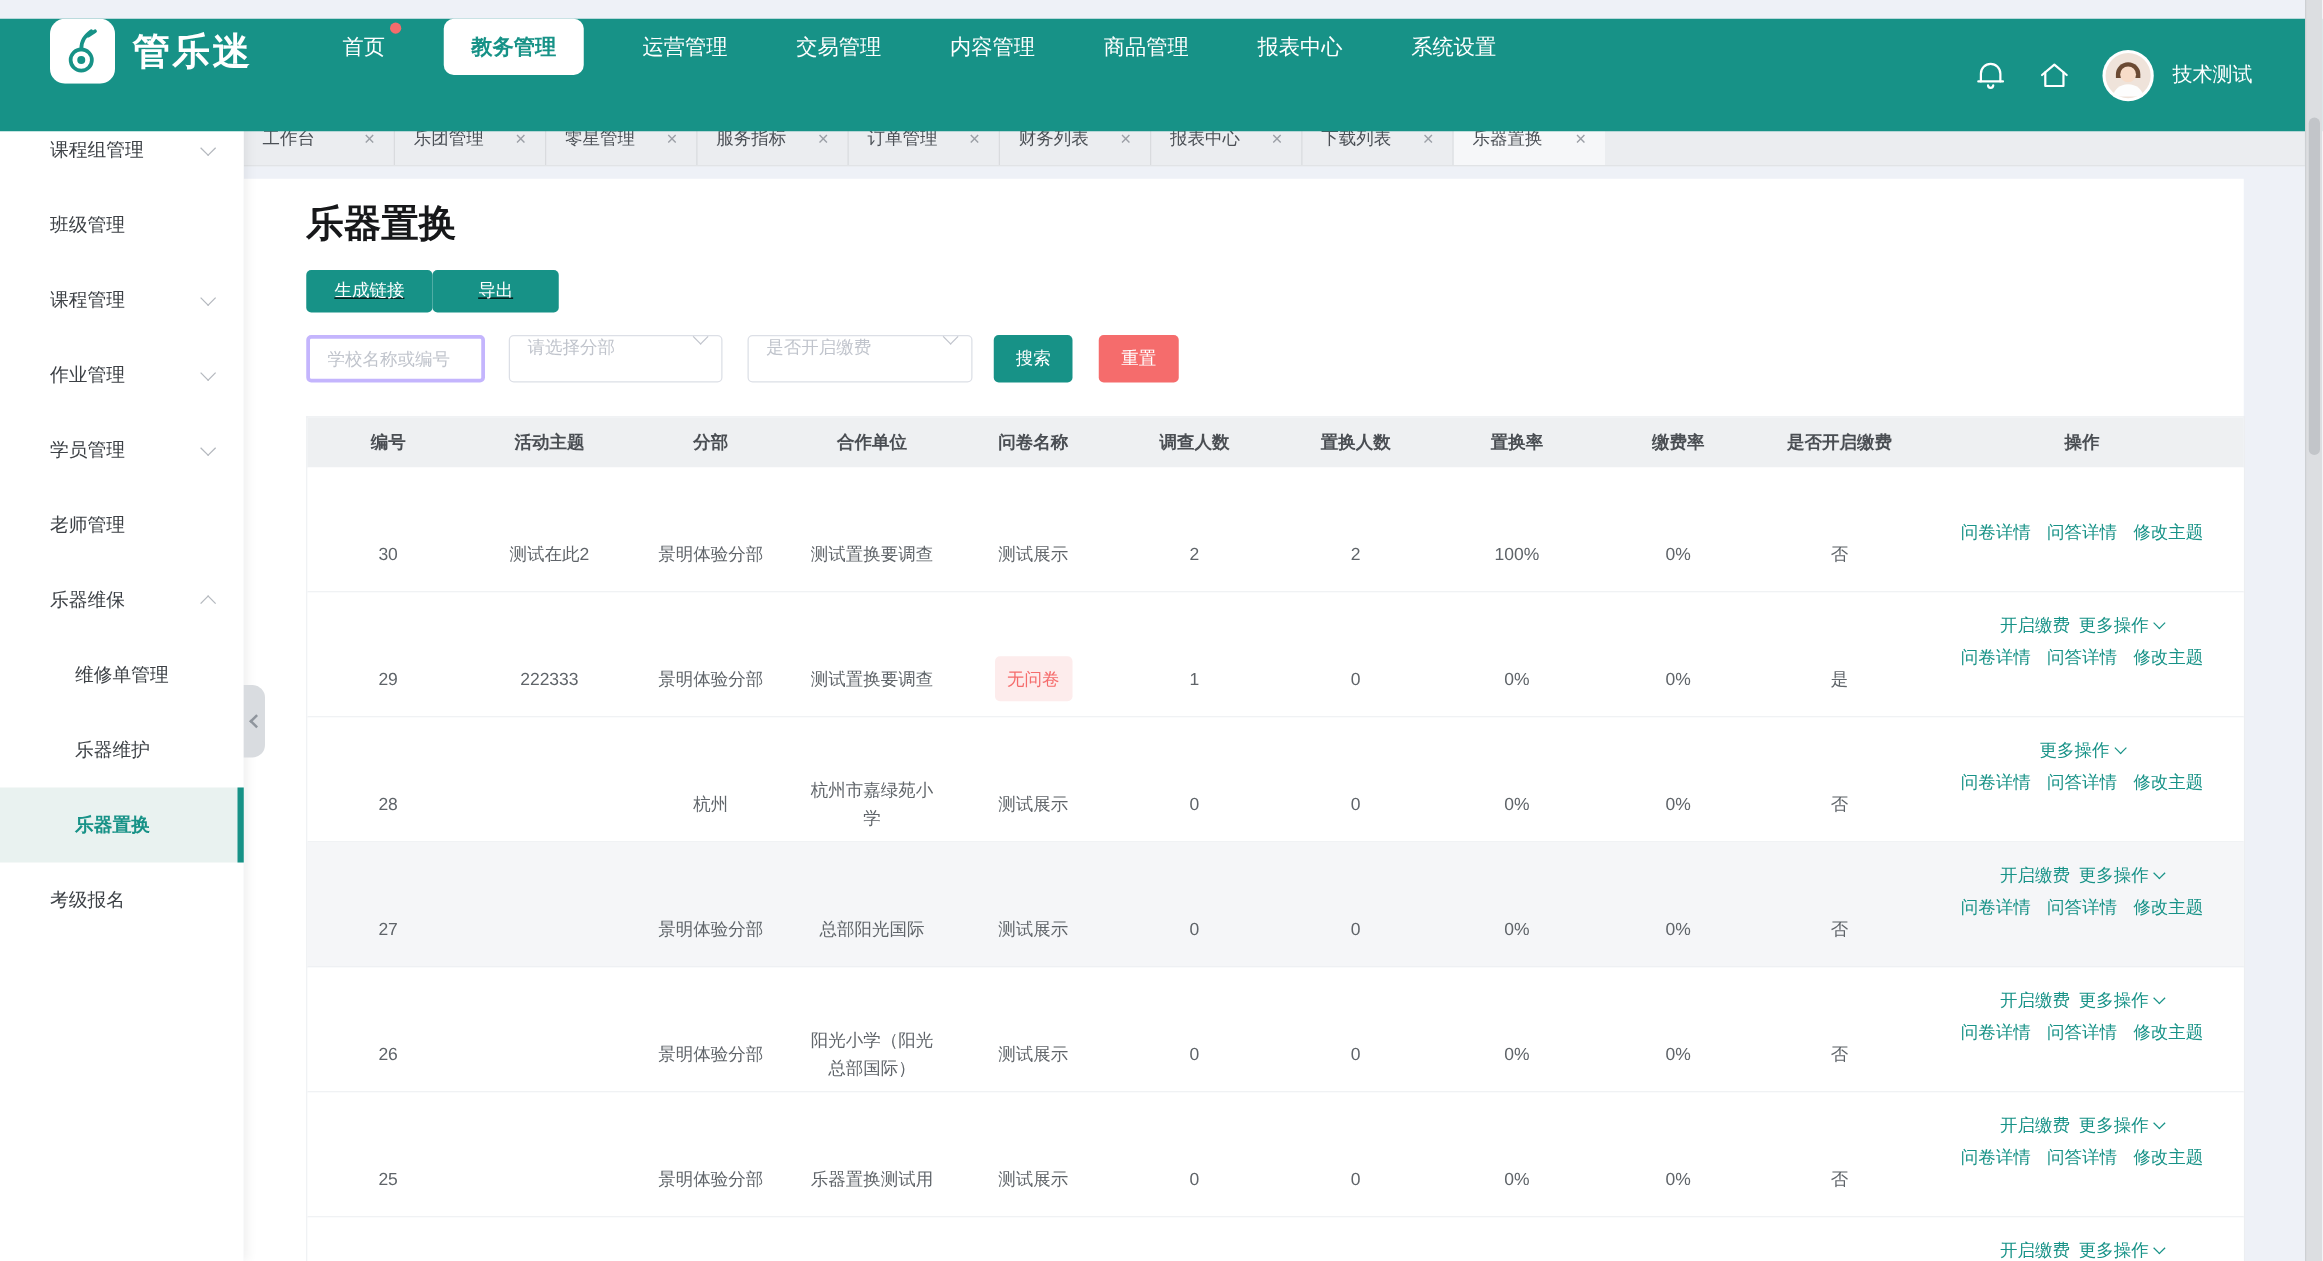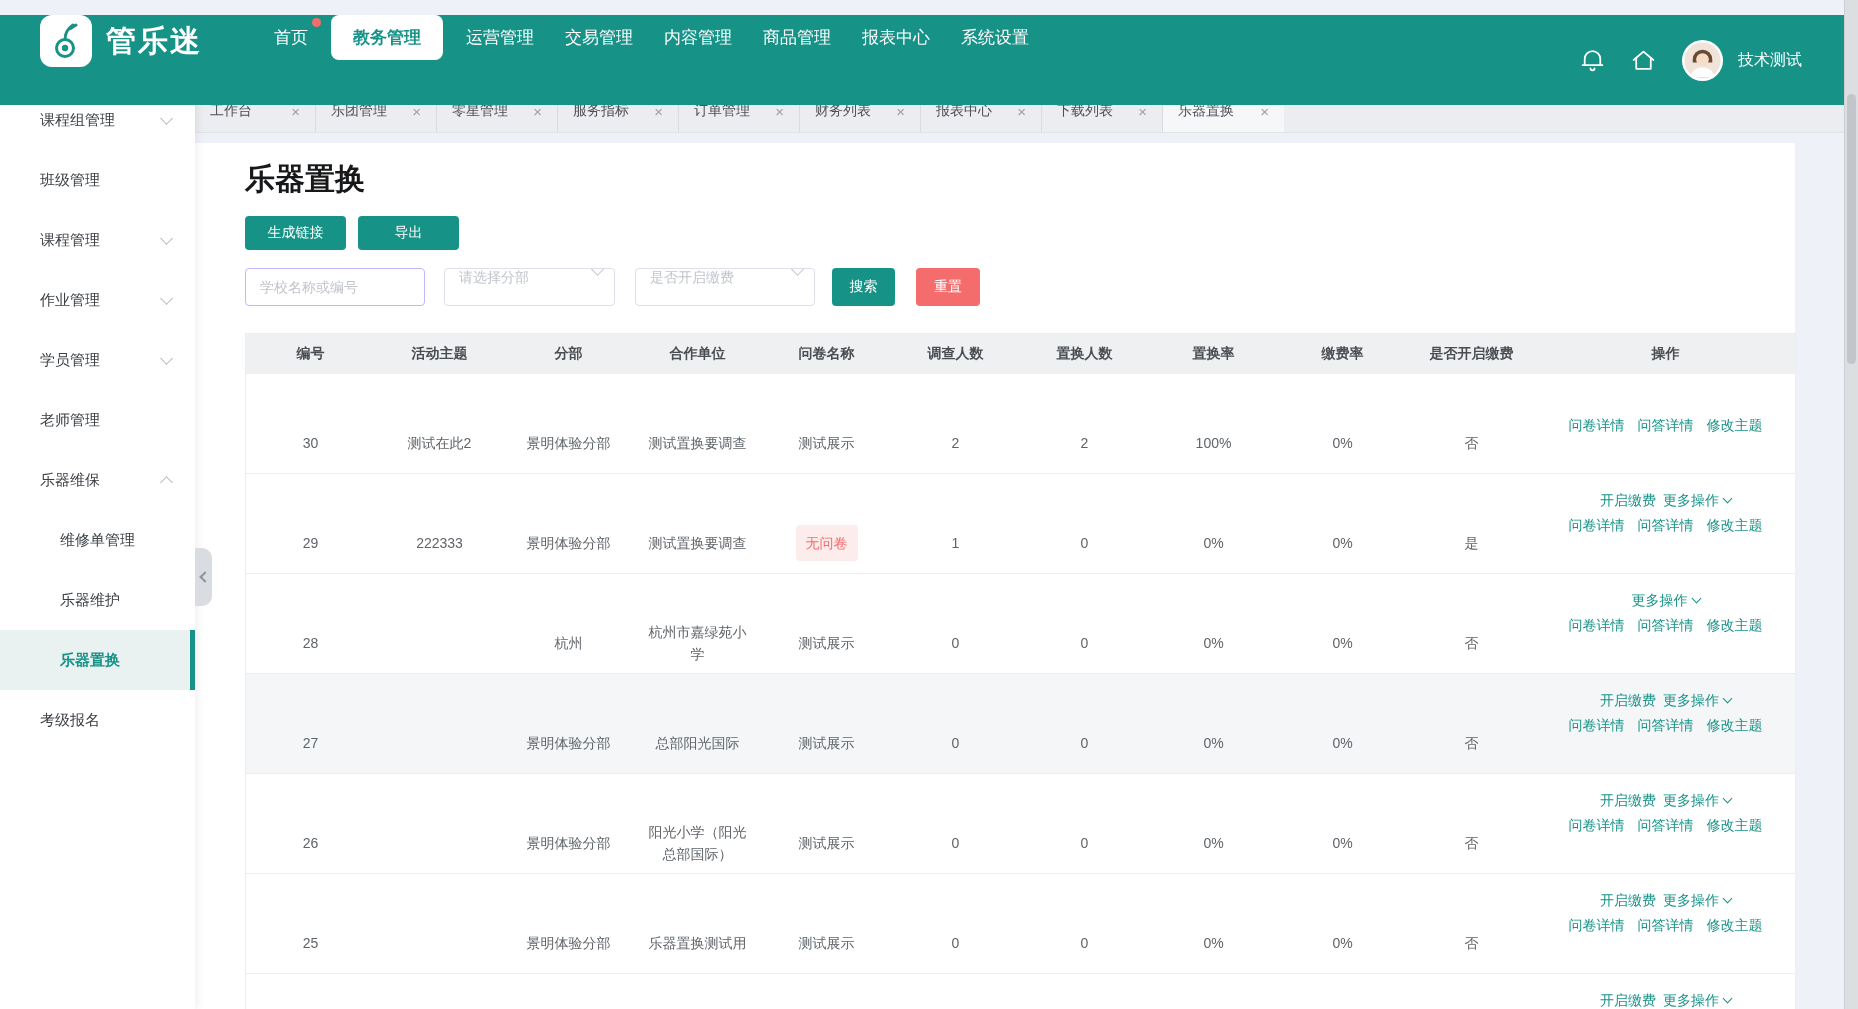--- a/index.html
+++ b/index.html
@@ -4,21 +4,21 @@
 <style>
   * { margin:0; padding:0; box-sizing:border-box; }
   body { font-family:"Liberation Sans","DejaVu Sans",sans-serif; background:#eef1f7; overflow:hidden; }
   .viewport { position:relative; width:1858px; height:1009px; background:#eef1f7; overflow:hidden; }
 
   
   .topbar { position:absolute; left:0; top:0; width:1858px; height:90px; background:#179287; display:flex; align-items:flex-start; z-index:5;margin-top:15px; }
   .logo { display:flex; align-items:center; margin-left:40px; cursor:pointer; }
   .logo-box { width:52px; height:52px; }
   .logo-text { color:#fff; font-size:30px; font-weight:700; margin-left:14px; letter-spacing:2px; }
-  .topnav { display:flex; align-items:center; margin-left:64px; gap:15px; }
+  .topnav { display:flex; align-items:center; margin-left:64px; gap:39px; }
   .nav-item { position:relative; color:#fff; font-size:17px; padding:0 8px; cursor:pointer; white-space:nowrap; }
   .nav-item.active { background:#fff; color:#179287; padding:11px 22px; border-radius:8px; font-weight:600; }
   .nav-dot { position:absolute; top:-8px; right:-5px; width:9px; height:9px; background:#f56c6c; border-radius:50%; }
   .top-right { position:absolute; right:56px; top:0; height:90px; display:flex; align-items:center; gap:24px; }
   .top-icon { width:27px; height:27px; cursor:pointer; }
   .avatar { width:43px; height:43px; cursor:pointer; }
   .username { color:#fff; font-size:16px; margin-left:-10px; cursor:pointer; }
 
   
   .sidebar { position:absolute; left:0; top:90px; width:195px; height:919px; background:#fff; box-shadow:3px 0 8px rgba(0,0,0,.06); z-index:3; }
@@ -35,27 +35,27 @@
   
   .tabbar { position:absolute; left:195px; top:90px; width:1649px; height:43px; background:#ebedf0; display:flex; box-shadow:inset 0 6px 6px -5px rgba(0,0,0,.3); border-bottom:1px solid #e1e3e6; z-index:2; }
   .tab { width:121px; display:flex; align-items:center; justify-content:space-between; padding:0 15px; font-size:14px; color:#4b5056; border-right:1px solid #d9dbde; cursor:pointer; white-space:nowrap; }
   .tab .close { color:#9b9fa6; font-size:15px; }
   .tab.active { background:#f6f7f9; border-radius:8px 8px 0 0; border-right:none; }
 
   
   .content { position:absolute; left:195px; top:133px; width:1649px; height:876px; background:#eef1f7; }
   .card { position:absolute; left:0; top:10px; width:1600px; height:866px; background:#fff; }
   .page-title { position:absolute; left:50px; top:16px; font-size:30px; font-weight:700; color:#17181a; }
-  .btn-row { position:absolute; left:50px; top:73px; display:flex; gap:12px; }
+  .btn-row { position:absolute; left:50px; top:73px; display:flex; gap:0;text-decoration:underline; }
   .btn { border:none; border-radius:4px; font-size:14px; color:#fff; cursor:pointer; font-family:inherit; }
   .btn.teal { background:#179287; }
   .btn.coral { background:#f56c6c; }
   .btn.big { min-width:101px; height:34px; padding:0 18px; }
   .filter-row { position:absolute; left:50px; top:125px; display:flex; align-items:center; }
-  .text-input { width:180px; height:38px; border:1px solid #c4b5fd; border-radius:4px; padding:0 14px; font-size:14px; color:#333; font-family:inherit; }
+  .text-input { width:143px; height:38px; border:3px solid #c4b5fd; border-radius:4px; padding:0 14px; font-size:14px; color:#333; font-family:inherit; }
   .text-input::placeholder { color:#c0c4cc; }
   .select { height:38px; border:1px solid #dcdfe6; border-radius:4px; display:flex; align-items:flex-start; justify-content:space-between; padding:0 12px 0 14px; cursor:pointer; background:#fff; }
   .select .ph { font-size:14px; color:#c0c4cc; }
   .select .chev { border-color:#c0c4cc; }
   .sel-branch { width:171px; margin-left:19px; }
   .sel-fee { width:180px; margin-left:20px; }
   .btn.search { width:63px; height:38px; margin-left:17px; }
   .btn.reset { width:64px; height:38px; margin-left:21px; }
 
   

